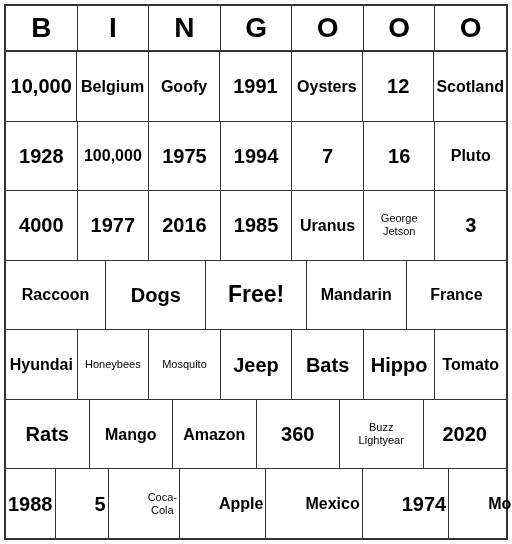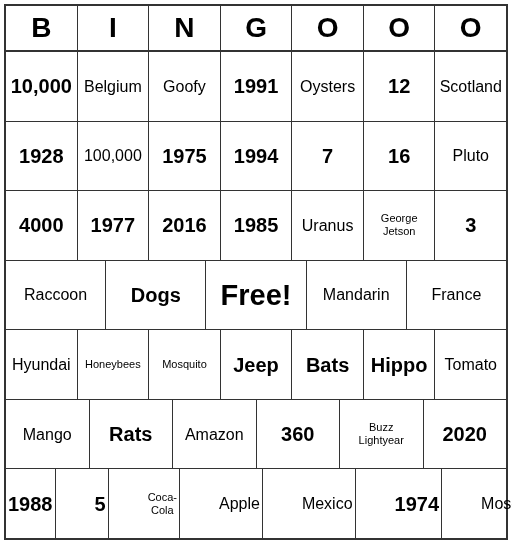--- a/index.html
+++ b/index.html
@@ -77,30 +77,30 @@
       border-right: none;
     }
 
     .bingo-cell.large {
       font-size: 20px;
       font-weight: bold;
     }
 
     .bingo-cell.medium {
       font-size: 16px;
-      font-weight: normal;
+      font-weight: bold;
     }
 
     .bingo-cell.small {
       font-size: 11px;
       text-align: center;
     }
 
     .free-cell {
-      font-size: 29px;
+      font-size: 23px;
       font-weight: bold;
     }
   </style>
 </head>
 <body>
 
 <div class="bingo-card">
   <div class="bingo-header">
   <div class="header-cell">B</div>
       <div class="header-cell">I</div>
@@ -148,22 +148,22 @@
       <div class="bingo-row">
         <div class="bingo-cell medium">Hyundai</div>
         <div class="bingo-cell small">Honeybees</div>
         <div class="bingo-cell small">Mosquito</div>
         <div class="bingo-cell large">Jeep</div>
         <div class="bingo-cell large">Bats</div>
         <div class="bingo-cell large">Hippo</div>
         <div class="bingo-cell medium">Tomato</div>
       </div>
       <div class="bingo-row">
+        <div class="bingo-cell large">Rats</div>
         <div class="bingo-cell medium">Mango</div>
-        <div class="bingo-cell large">Rats</div>
         <div class="bingo-cell medium">Amazon</div>
         <div class="bingo-cell large">360</div>
         <div class="bingo-cell small">Buzz<br>Lightyear</div>
         <div class="bingo-cell large">2020</div>
       </div>
       <div class="bingo-row">
         <div class="bingo-cell large">1988</div>
         <div class="bingo-cell large">5</div>
         <div class="bingo-cell small">Coca-<br>Cola</div>
         <div class="bingo-cell medium">Apple</div>

